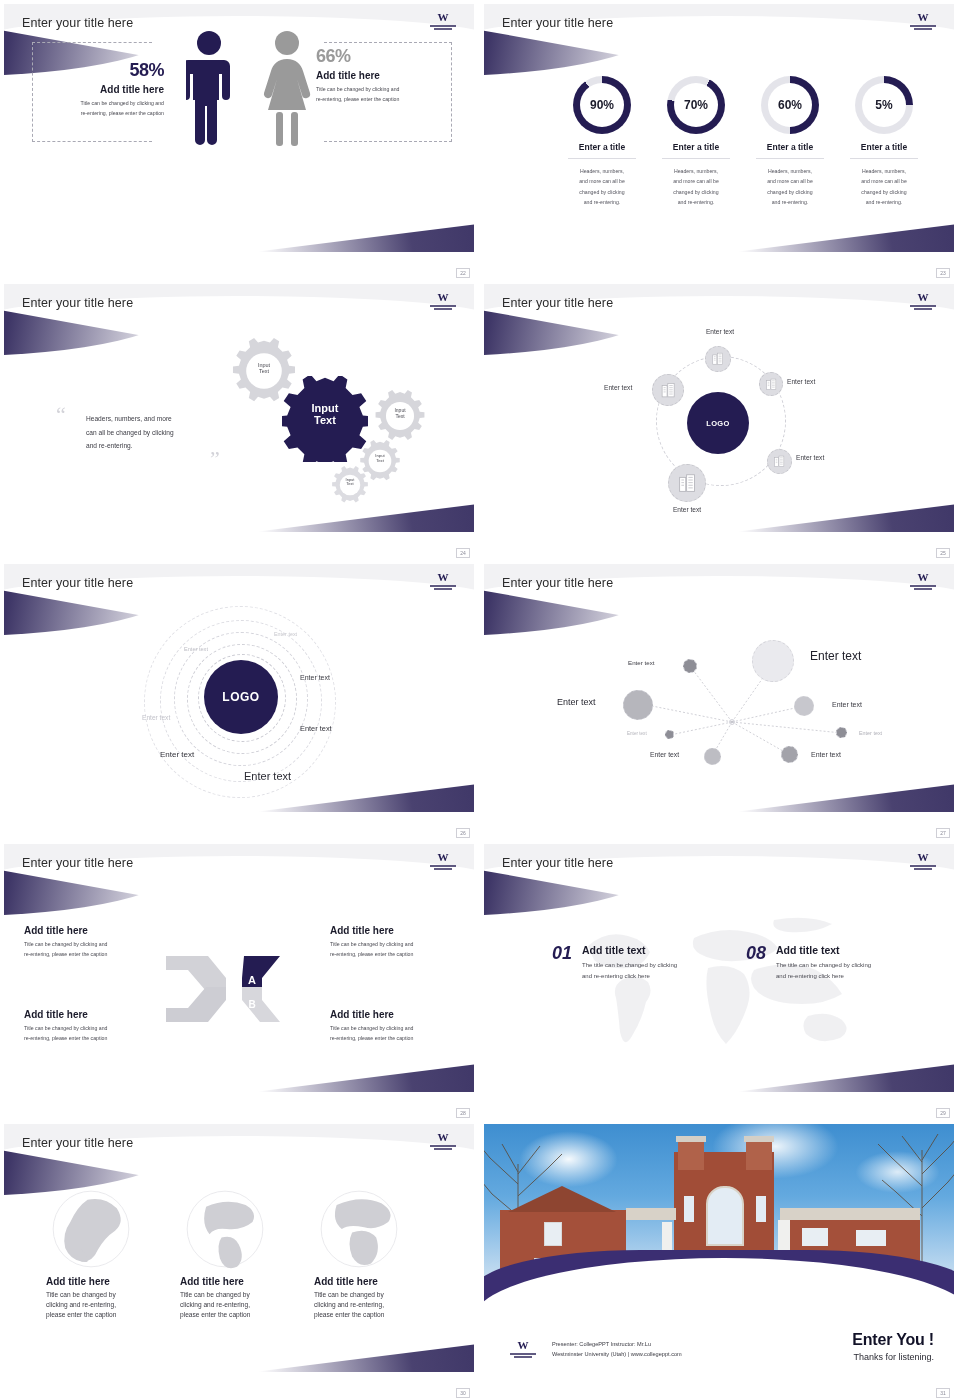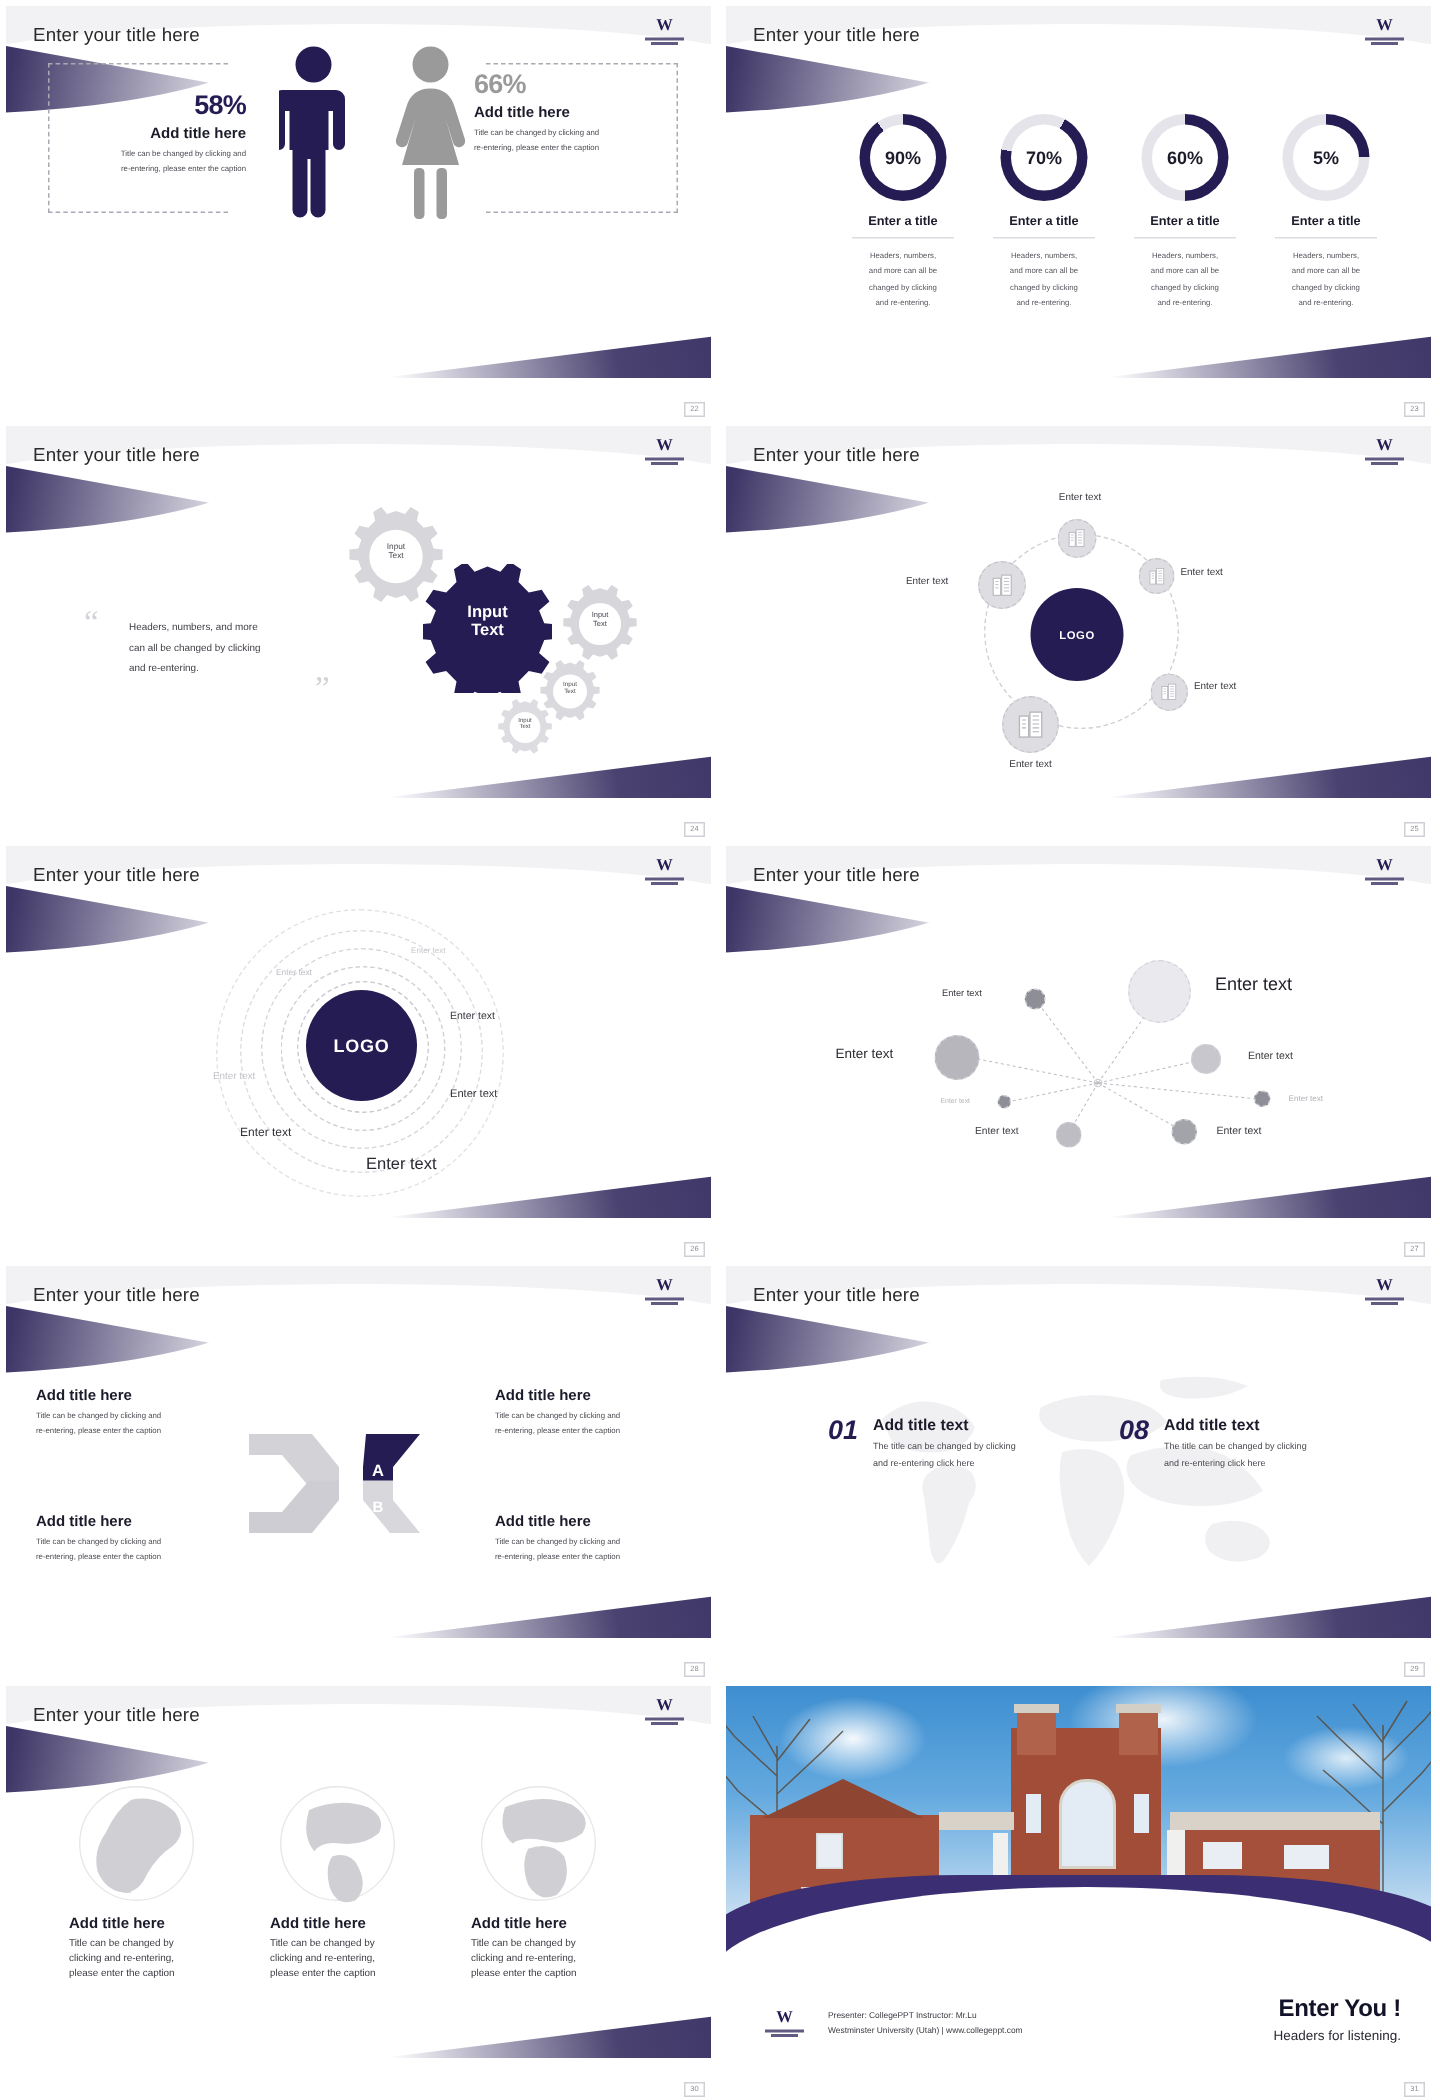--- a/index.html
+++ b/index.html
@@ -691,19 +691,19 @@
           <span class="r2"></span>
         </div>
         <div class="presenter">
           <div>Presenter: CollegePPT   Instructor: Mr.Lu</div>
           <div>Westminster University (Utah)  |  www.collegeppt.com</div>
         </div>
       </div>
 
       <div style="position:absolute;right:20px;bottom:24px;text-align:right;">
         <div class="thanks">Enter You !</div>
-        <div class="thanks-sub">Headers for listening.</div>
+        <div class="thanks-sub">Thanks for listening.</div>
       </div>
     </div>
     <div class="pagenum">31</div>
   </div>
 
 </div>
 
 </body></html>

